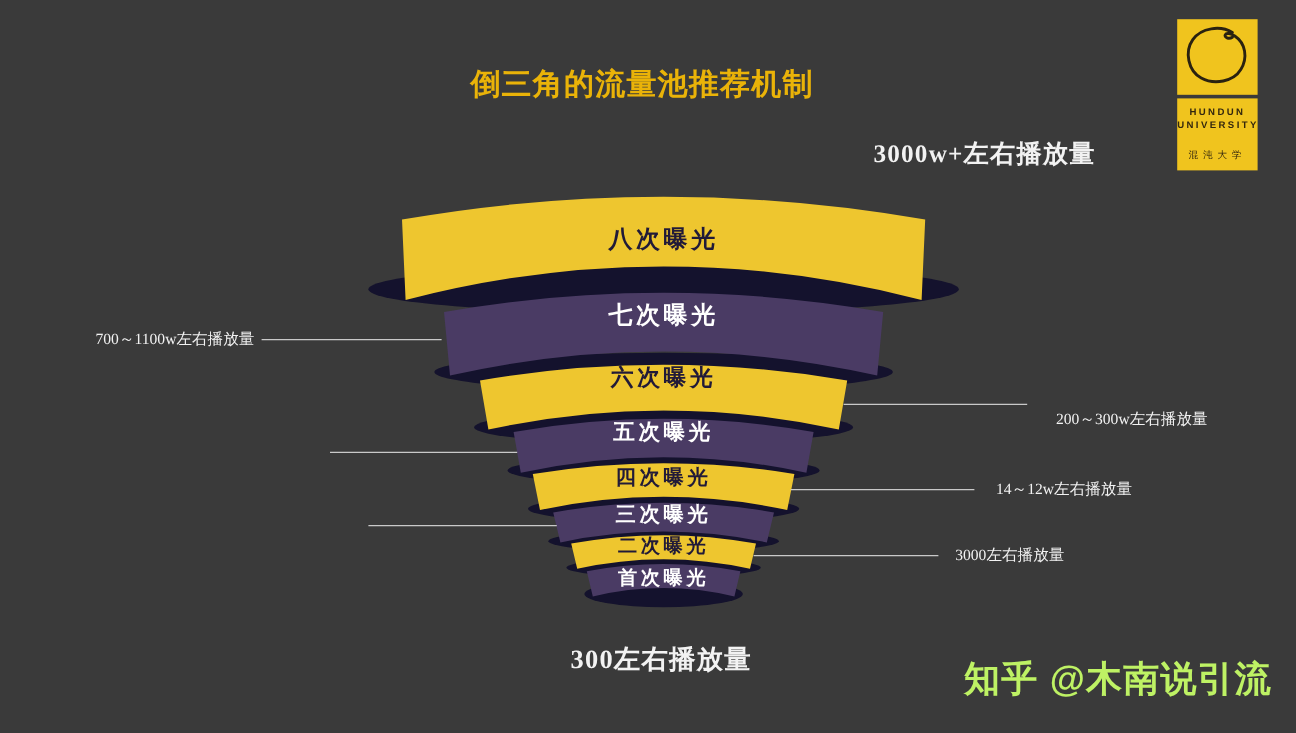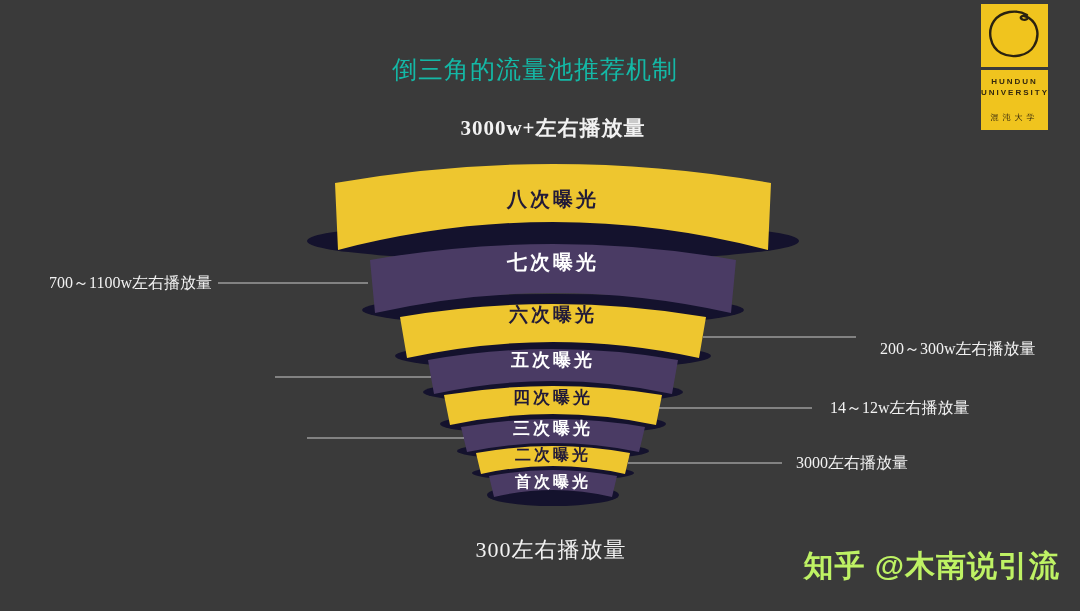--- a/index.html
+++ b/index.html
@@ -3,54 +3,54 @@
 <meta charset="utf-8">
 <style>
   html,body{margin:0;padding:0;}
   .slide{
     position:relative; width:1080px; height:611px;
     background:#3a3a3a; overflow:hidden;
     font-family:"Liberation Sans", sans-serif;
   }
   .slide-title{
     position:absolute; left:175px; top:53px; width:720px;
-    text-align:center; color:#14b8a6; font-size:25px; font-weight:400;
+    text-align:center; color:#eab308; font-size:25px; font-weight:700;
     letter-spacing:1px; font-family:"Liberation Sans", sans-serif;
   }
   .annot{
     position:absolute; color:#f2f2f2;
     font-family:"Liberation Serif", serif; white-space:nowrap;
   }
   .annot-top{
-    left:193px; top:114px; width:720px; text-align:center;
+    left:193px; top:114px; width:720px; text-align:right;
     font-size:21px; font-weight:700; letter-spacing:1px;
   }
   .annot-bottom{
     left:191px; top:535px; width:720px; text-align:center;
-    font-size:22px; font-weight:400; letter-spacing:1px;
+    font-size:22px; font-weight:700; letter-spacing:1px;
   }
-  .annot-side{ font-size:16px; line-height:26px; }
+  .annot-side{ font-size:13px; line-height:26px; }
   .annot-left{ text-align:right; }
   .al1{ right:868px; top:270px; }
   .al2{ right:812px; top:364px; }
   .al3{ right:778px; top:425px; }
   .ar1{ left:880px; top:308px;margin-top:28px; }
   .ar2{ left:830px; top:395px; }
   .ar3{ left:796px; top:450px; }
   .funnel-svg{ position:absolute; left:0; top:0; }
   .band-label{
     font-family:"Liberation Serif", serif;
     letter-spacing:3px; font-weight:700;
   }
   .watermark{
     position:absolute; right:20px; top:546px;
     color:#bef264; font-size:30px; font-weight:600; letter-spacing:1px;
     font-family:"Liberation Sans", sans-serif; white-space:nowrap;
   }
-  .logo{ position:absolute; left:981px; top:4px; width:86px; }
+  .logo{ position:absolute; left:981px; top:16px; width:86px; }
   .logo-sq{ background:#f0c41e; width:67px; }
   .logo-sq1{ height:63px; }
   .logo-sq2{
     height:60px; margin-top:3px;
     display:flex; flex-direction:column; justify-content:center;
     text-align:center; color:#33270e;
   }
   .logo-latin{ font-size:8px; font-weight:700; letter-spacing:2px; line-height:11px; }
   .logo-cjk{ font-size:8px; letter-spacing:4px; line-height:12px; margin-top:14px; }
 </style>

